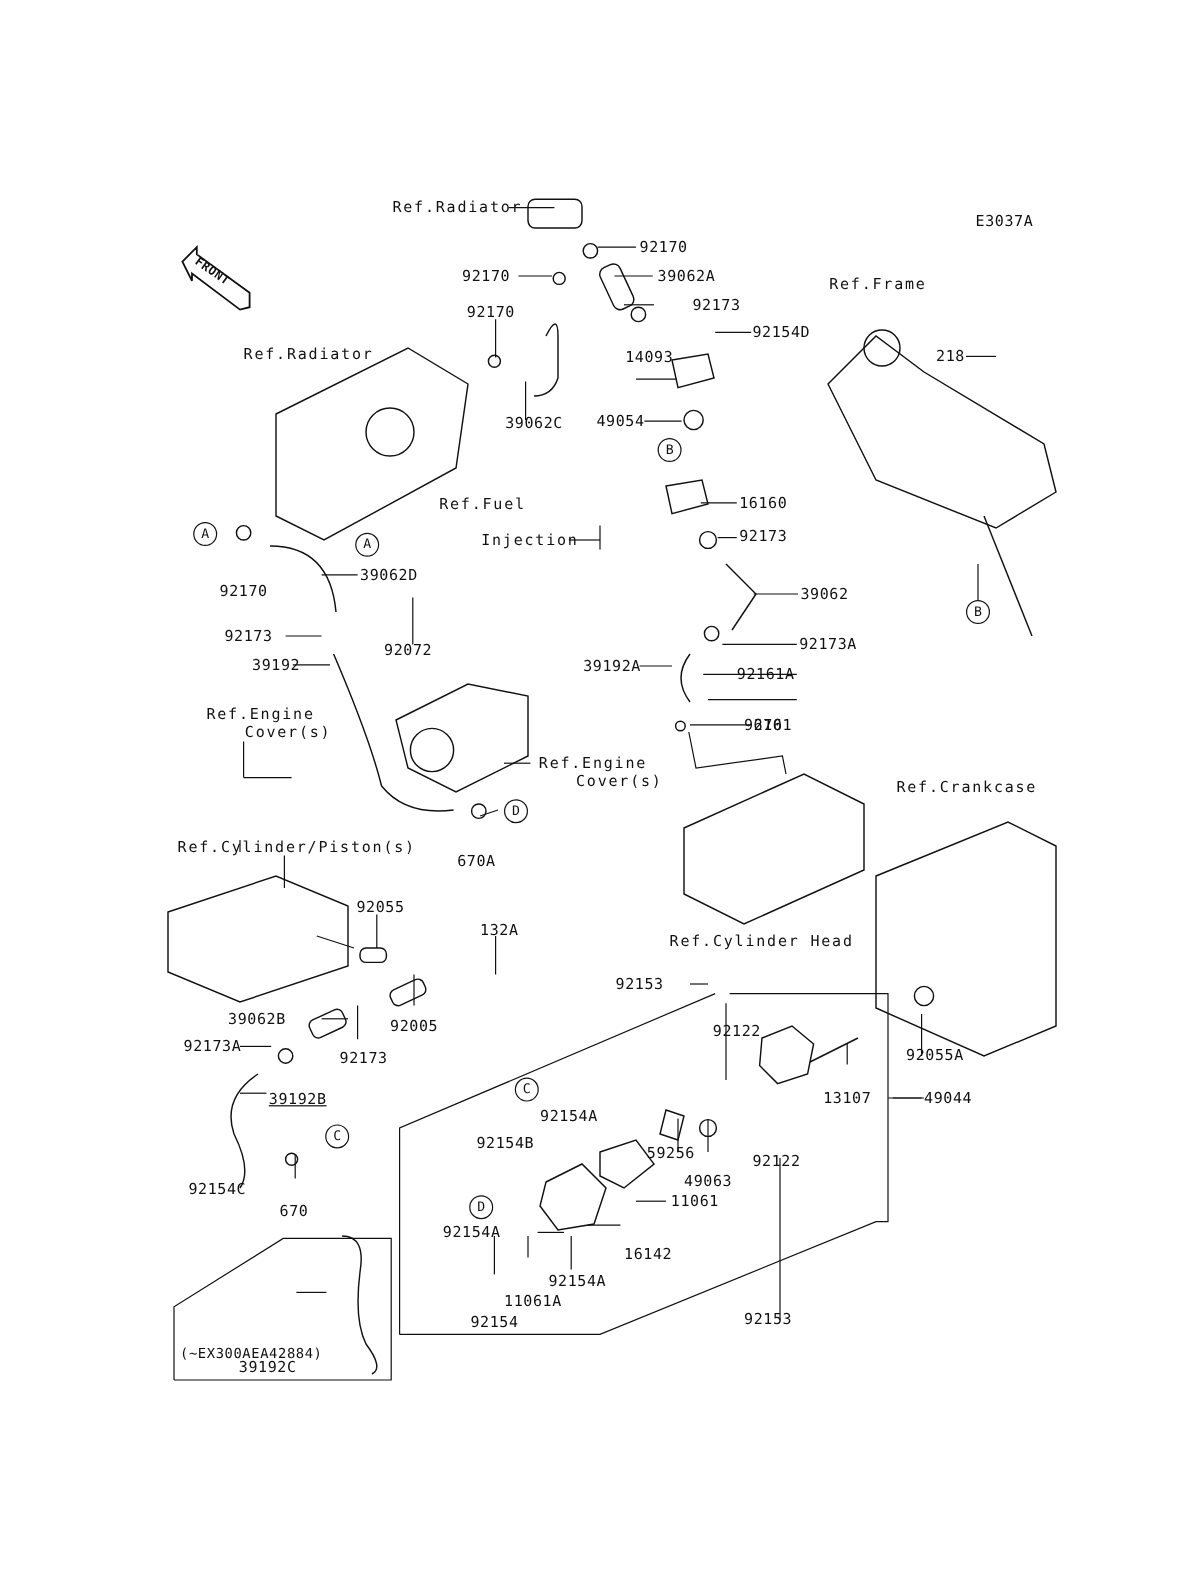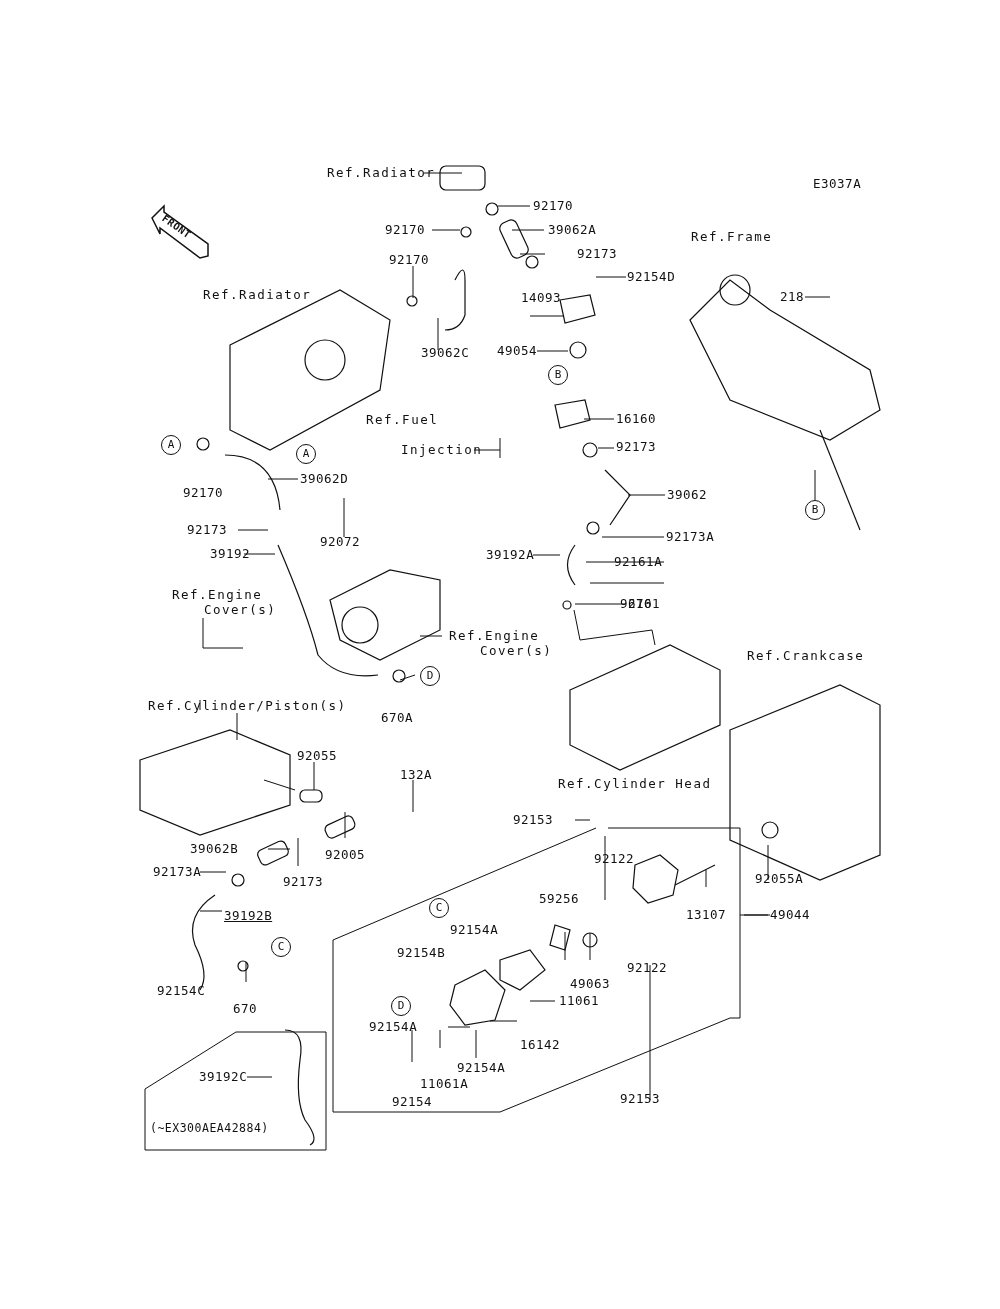--- a/index.html
+++ b/index.html
@@ -197,27 +197,27 @@
 <span class="lbl" style="left:381px;top:712px;">670A</span>
 <span class="lbl" style="left:297px;top:750px;">92055</span>
 <span class="lbl" style="left:400px;top:769px;">132A</span>
 <span class="lbl" style="left:325px;top:849px;">92005</span>
 <span class="lbl" style="left:190px;top:843px;">39062B</span>
 <span class="lbl" style="left:283px;top:876px;">92173</span>
 <span class="lbl" style="left:153px;top:866px;">92173A</span>
 <span class="lbl" style="left:224px;top:910px;text-decoration:underline;">39192B</span>
 <span class="lbl" style="left:233px;top:1003px;">670</span>
 <span class="lbl" style="left:133px;top:985px;margin-left:24px;">92154C</span>
-<span class="lbl" style="left:199px;top:1071px;">39192C</span>
+<span class="lbl" style="left:199px;top:1133px;">39192C</span>
 <span class="lbl" style="left:513px;top:814px;">92153</span>
 <span class="lbl" style="left:594px;top:853px;">92122</span>
 <span class="lbl" style="left:755px;top:873px;">92055A</span>
 <span class="lbl" style="left:686px;top:909px;">13107</span>
 <span class="lbl" style="left:770px;top:909px;">49044</span>
-<span class="lbl" style="left:539px;top:893px;text-align:right;">59256</span>
+<span class="lbl" style="left:539px;top:955px;text-align:right;">59256</span>
 <span class="lbl" style="left:570px;top:978px;">49063</span>
 <span class="lbl" style="left:627px;top:962px;">92122</span>
 <span class="lbl" style="left:450px;top:924px;">92154A</span>
 <span class="lbl" style="left:397px;top:947px;">92154B</span>
 <span class="lbl" style="left:559px;top:995px;">11061</span>
 <span class="lbl" style="left:520px;top:1015px;margin-top:24px;">16142</span>
 <span class="lbl" style="left:369px;top:1021px;">92154A</span>
 <span class="lbl" style="left:457px;top:1062px;">92154A</span>
 <span class="lbl" style="left:420px;top:1078px;">11061A</span>
 <span class="lbl" style="left:392px;top:1096px;">92154</span>

